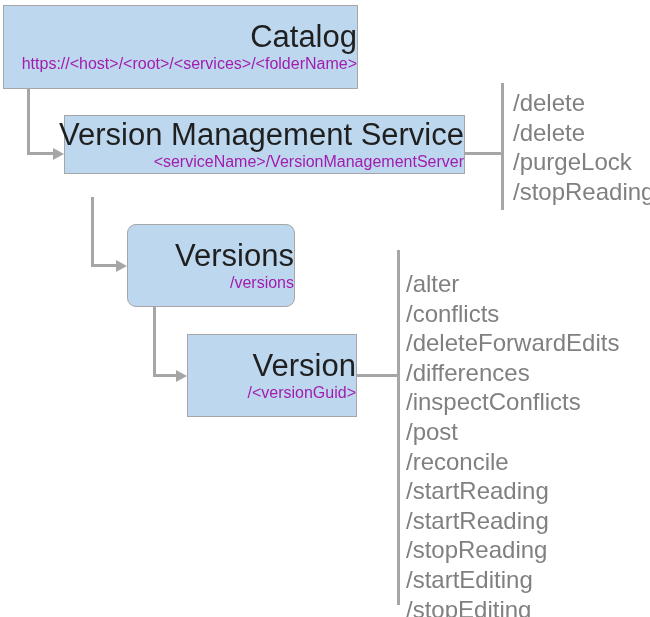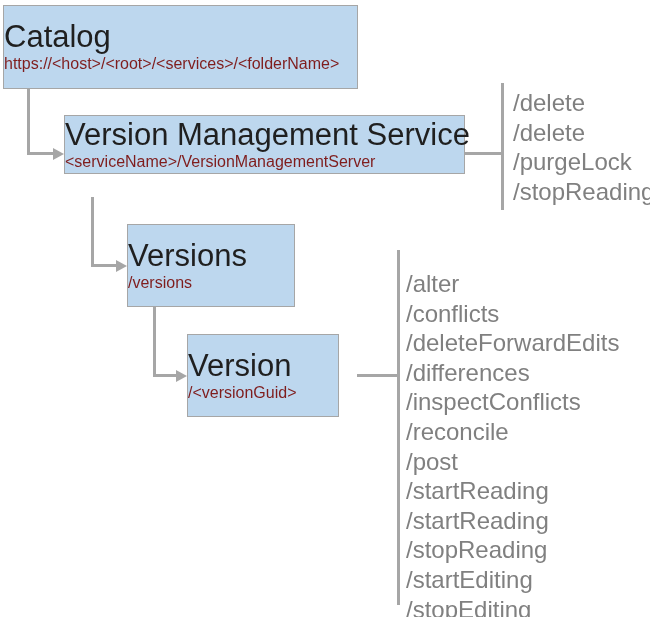--- a/index.html
+++ b/index.html
@@ -18,35 +18,35 @@
     background:#ffffff;
     overflow:hidden;
   }
   .node{
     position:absolute;
     background:var(--box-fill);
     border:1px solid var(--box-border);
     box-sizing:border-box;
     display:flex;
     flex-direction:column;
-    align-items:flex-start;
+    align-items:flex-end;
     justify-content:center;
     text-align:center;
   }
   .node .title{
     font-size:31px;
     line-height:34px;
     color:var(--title-text);
     letter-spacing:0px;
     white-space:nowrap;
   }
   .node .subtitle{
     font-size:16px;
     line-height:20px;
-    color:#7f1d1d;
+    color:#a21caf;
     white-space:nowrap;
   }
   .line{
     position:absolute;
     background:var(--connector);
   }
   .arrowhead{
     position:absolute;
     width:0;height:0;
     border-top:6px solid transparent;
@@ -57,22 +57,22 @@
     position:absolute;
     margin:0;padding:0;
     list-style:none;
     font-size:24px;
     line-height:29.6px;
     color:var(--ops-text);
     white-space:nowrap;
   }
   #box-catalog{left:3px;top:5px;width:355px;height:84px;}
   #box-service{left:64px;top:115px;width:401px;height:59px;}
-  #box-versions{left:127px;top:224px;width:168px;height:83px;}
-  #box-version{left:187px;top:334px;width:152px;height:83px;}
+  #box-versions{left:127px;top:224px;width:168px;height:83px;border-radius:9px;}
+  #box-version{left:187px;top:334px;width:170px;height:83px;}
 
   
   #c1-v{left:27px;top:89px;width:3px;height:66px;}
   #c1-h{left:27px;top:152px;width:27px;height:3px;}
   #c1-a{left:53px;top:147.5px;}
   
   #c2-v{left:91px;top:197px;width:3px;height:70px;}
   #c2-h{left:91px;top:264px;width:26px;height:3px;}
   #c2-a{left:116px;top:259.5px;}
   
@@ -136,22 +136,22 @@
   </ul>
 
   <div class="line" id="c5-h"></div>
   <div class="line" id="version-ops-divider"></div>
   <ul class="ops" id="version-ops">
     <li>/alter</li>
     <li>/conflicts</li>
     <li>/deleteForwardEdits</li>
     <li>/differences</li>
     <li>/inspectConflicts</li>
+    <li>/post</li>
     <li>/reconcile</li>
-    <li>/post</li>
     <li>/startReading</li>
     <li>/startReading</li>
     <li>/stopReading</li>
     <li>/startEditing</li>
     <li>/stopEditing</li>
   </ul>
 
 </div>
 
 </body></html>

